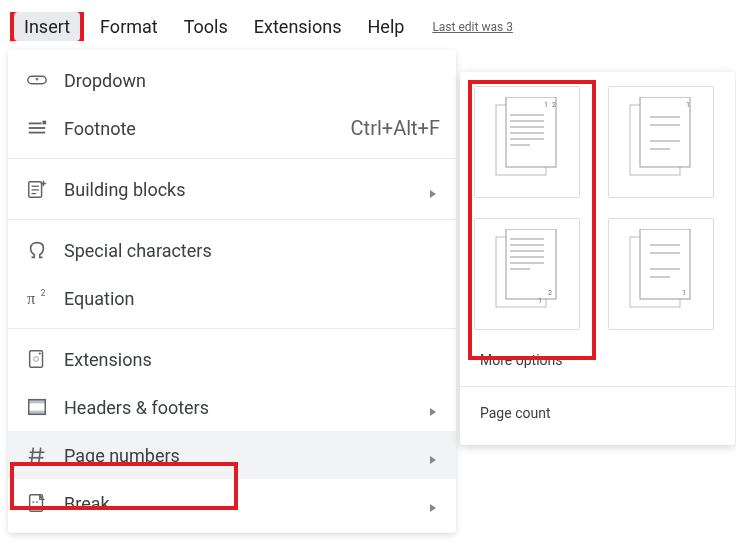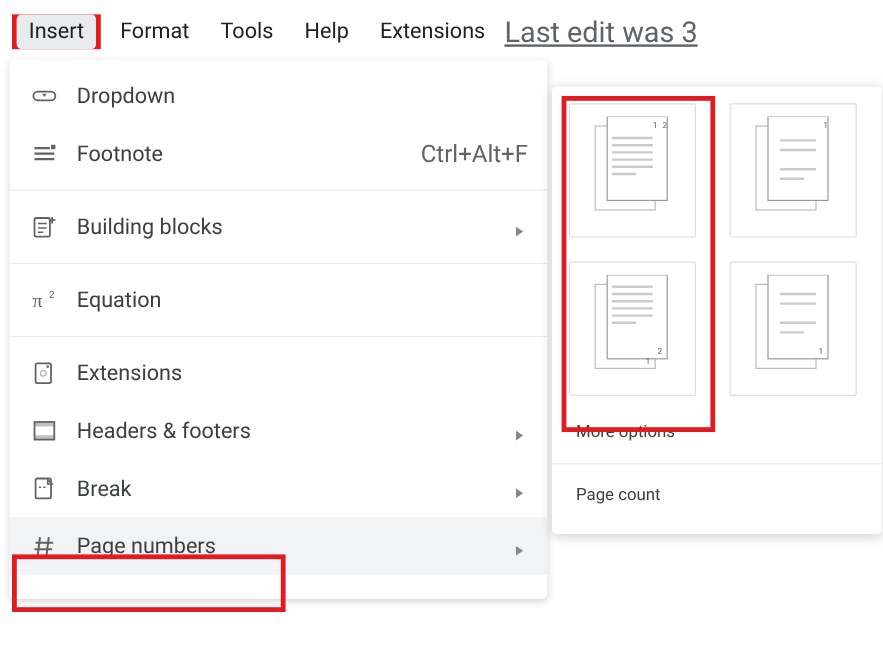--- a/index.html
+++ b/index.html
@@ -24,35 +24,36 @@
       padding: 4px 10px;
       border-radius: 4px;
       cursor: pointer;
       color: #202124;
       font-size: 18px;
     }
     .menubar-item.active {
       background: #e8eaed;
     }
     .last-edit {
+      margin-left: 12px;
       color: #5f6368;
       text-decoration: underline;
-      font-size: 24px;
+      font-size: 12px;
       white-space: nowrap;
     }
     .dropdown {
       position: absolute;
       top: 50px;
       left: 8px;
       width: 448px;
       background: #fff;
       box-shadow: 0 2px 6px rgba(0,0,0,0.15);
       border-radius: 4px;
       padding-top: 6px;
-      padding-bottom: 20px;
+      padding-bottom: 6px;
     }
     .menu-item {
       display: flex;
       align-items: center;
       height: 48px;
       padding: 0 16px 0 18px;
       cursor: pointer;
       position: relative;
     }
     .menu-item.hover {
@@ -156,22 +157,22 @@
   </style>
 </head>
 <body>
 
 <div class="menubar">
   <span class="highlight-wrapper-menubar">
     <span class="menubar-item active">Insert</span>
   </span>
   <span class="menubar-item">Format</span>
   <span class="menubar-item">Tools</span>
+  <span class="menubar-item">Extensions</span>
   <span class="menubar-item">Help</span>
-  <span class="menubar-item">Extensions</span>
   <span class="last-edit">Last edit was 3</span>
 </div>
 
 <div class="dropdown">
 
   <div class="menu-item">
     <span class="menu-icon">
       <svg viewBox="0 0 24 24" width="22" height="22">
           <rect x="2" y="8" width="20" height="8" rx="4" fill="none" stroke="#5f6368" stroke-width="1.6"></rect>
           <path d="M10 10 L14 10 L12 13 Z" fill="#5f6368"></path>
@@ -209,20 +210,28 @@
     <span class="menu-label">Building blocks</span>
     <span class="menu-chevron">
       <svg viewBox="0 0 10 10" width="10" height="10">
           <path d="M2 1 L8 5 L2 9 Z" fill="#888"></path>
         </svg>
     </span>
   </div>
 
   <div class="separator"></div>
 
+  <div class="menu-item">
+    <span class="menu-icon">
+      <svg viewBox="0 0 24 24" width="22" height="22">
+          <path d="M6 20 H9 V17 C6 15 5 12 5 10 C5 6 8 4 12 4 C16 4 19 6 19 10 C19 12 18 15 15 17 V20 H18" fill="none" stroke="#5f6368" stroke-width="1.8"></path>
+        </svg>
+    </span>
+    <span class="menu-label">Special characters</span>
+  </div>
 
   <div class="menu-item">
     <span class="menu-icon">
       <svg viewBox="0 0 24 24" width="24" height="22">
           <text x="0" y="18" font-size="18" font-family="serif" fill="#5f6368">π</text>
           <text x="15" y="10" font-size="9" fill="#5f6368">2</text>
         </svg>
     </span>
     <span class="menu-label">Equation</span>
   </div>
@@ -249,46 +258,46 @@
         </svg>
     </span>
     <span class="menu-label">Headers &amp; footers</span>
     <span class="menu-chevron">
       <svg viewBox="0 0 10 10" width="10" height="10">
           <path d="M2 1 L8 5 L2 9 Z" fill="#888"></path>
         </svg>
     </span>
   </div>
 
-  <div class="menu-item">
-    <span class="menu-icon">
-      <svg viewBox="0 0 24 24" width="22" height="22">
-          <rect x="4" y="3" width="14" height="18" rx="1.5" fill="none" stroke="#5f6368" stroke-width="1.6"></rect>
-          <line x1="7" y1="11" x2="15" y2="11" stroke="#5f6368" stroke-width="1.4" stroke-dasharray="2 2"></line>
-          <path d="M15 8 L15 4 L19 8 Z" fill="none" stroke="#5f6368" stroke-width="1.4"></path>
-        </svg>
-    </span>
-    <span class="menu-label">Break</span>
-    <span class="menu-chevron">
-      <svg viewBox="0 0 10 10" width="10" height="10">
-          <path d="M2 1 L8 5 L2 9 Z" fill="#888"></path>
-        </svg>
-    </span>
-  </div>
-
   <div class="menu-item hover">
     <span class="menu-icon">
       <svg viewBox="0 0 24 24" width="22" height="22">
           <line x1="8" y1="4" x2="6" y2="20" stroke="#5f6368" stroke-width="1.8"></line>
           <line x1="16" y1="4" x2="14" y2="20" stroke="#5f6368" stroke-width="1.8"></line>
           <line x1="4" y1="9" x2="20" y2="9" stroke="#5f6368" stroke-width="1.8"></line>
           <line x1="3" y1="15" x2="19" y2="15" stroke="#5f6368" stroke-width="1.8"></line>
         </svg>
     </span>
     <span class="menu-label">Page numbers</span>
+    <span class="menu-chevron">
+      <svg viewBox="0 0 10 10" width="10" height="10">
+          <path d="M2 1 L8 5 L2 9 Z" fill="#888"></path>
+        </svg>
+    </span>
+  </div>
+
+  <div class="menu-item">
+    <span class="menu-icon">
+      <svg viewBox="0 0 24 24" width="22" height="22">
+          <rect x="4" y="3" width="14" height="18" rx="1.5" fill="none" stroke="#5f6368" stroke-width="1.6"></rect>
+          <line x1="7" y1="11" x2="15" y2="11" stroke="#5f6368" stroke-width="1.4" stroke-dasharray="2 2"></line>
+          <path d="M15 8 L15 4 L19 8 Z" fill="none" stroke="#5f6368" stroke-width="1.4"></path>
+        </svg>
+    </span>
+    <span class="menu-label">Break</span>
     <span class="menu-chevron">
       <svg viewBox="0 0 10 10" width="10" height="10">
           <path d="M2 1 L8 5 L2 9 Z" fill="#888"></path>
         </svg>
     </span>
   </div>
 
 </div>
 
 <div class="highlight-box-pg"></div>

